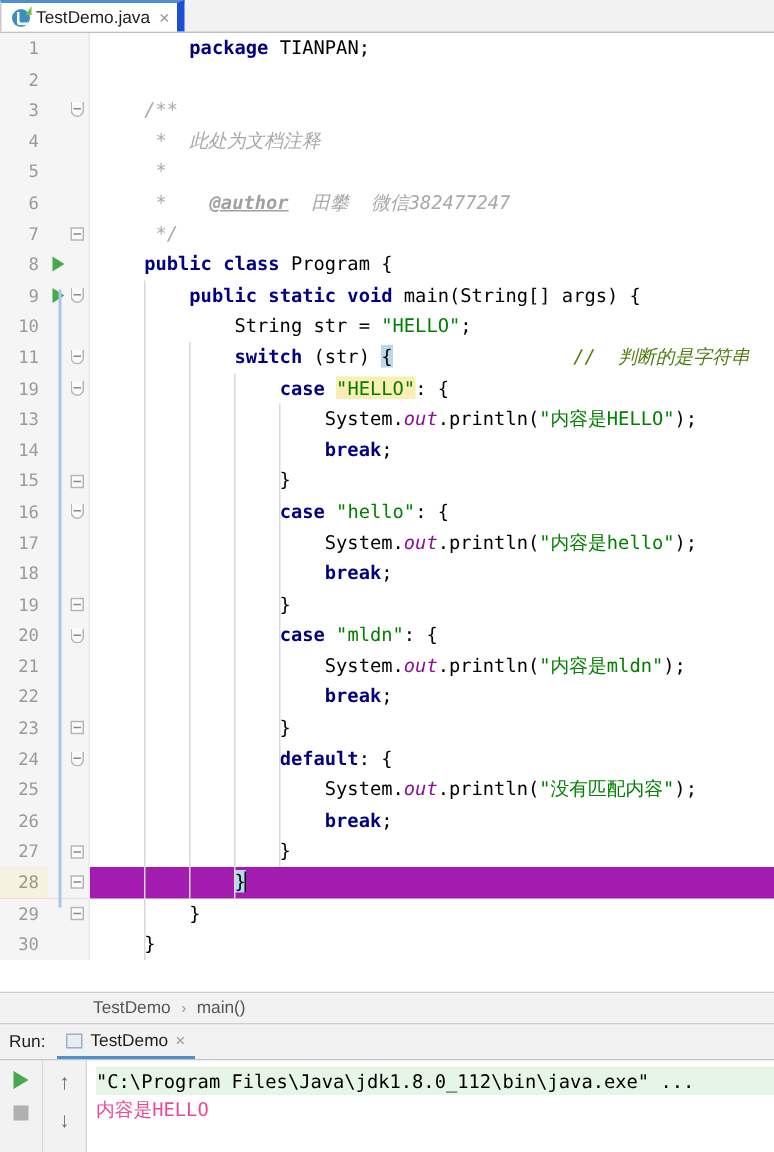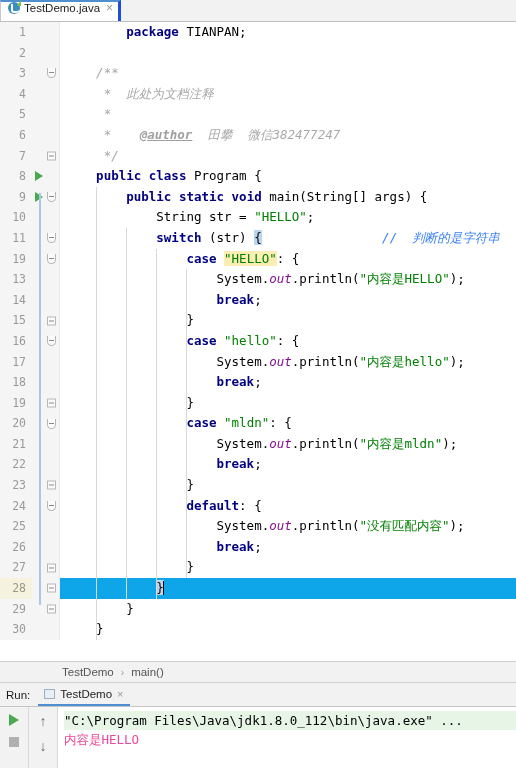--- a/index.html
+++ b/index.html
@@ -15,25 +15,26 @@
     height: 22px;
     background: #f2f2f2;
     border-bottom: 1px solid #c0c0c0;
     display: flex;
     align-items: flex-end;
     position: relative;
   }
   .tab {
     height: 21px;
     display: flex;
+    align-items: center;
     padding: 0 5px 0 7px;
     background: #ffffff;
     border-top: 2px solid #4f8fd0;
     border-left: 1px solid #c8c8c8;
-    border-right: 3px solid #1d4ed8;
+    border-right: 5px solid #1d4ed8;
     gap: 4px;
     font-size: 11.5px;
     color: #1d1d1d;
     cursor: default;
   }
   .tab-icon {
     width: 12px; height: 12px;
     border-radius: 50%;
     background: #3b8ec2;
     position: relative;
@@ -77,21 +78,21 @@
   }
   .row {
     position: relative;
     height: 20.6px;
     display: flex;
     align-items: center;
     font-family: "DejaVu Sans Mono", monospace;
     font-size: 12.5px;
     white-space: pre;
   }
-  .row.caret-line { background: #0ea5e9; }
+  .row.caret-line { background: #a21caf; }
   .row.caret-line .lnum { color: #9a9a84; background: #f5f2e0; }
 
   .lnum {
     width: 32px;
     flex: 0 0 32px;
     text-align: right;
     padding-right: 6px;
     color: #9a9a9a;
     font-size: 11.5px;
     font-family: "DejaVu Sans Mono", monospace;
@@ -161,21 +162,21 @@
   .guide {
     position: absolute;
     width: 1px;
     background: #d8d8d8;
     z-index: 1;
   }
 
   
   .kw  { color: #000080; font-weight: bold; }
   .str { color: #008000; }
-  .cmt { color: #3b82f6; font-style: italic; text-align: right; }
+  .cmt { color: #4d7c0f; font-style: italic; text-align: right; }
   .doc { color: #a8a8a8; font-style: italic; }
   .tag { color: #a0a0a0; font-style: italic; font-weight: bold; text-decoration: underline; margin-left: 21px; }
   .fld { color: #871094; font-style: italic; }
   .hl  { background: #faeeb4; }
   .brace-hl { background: #bcd6f0; }
   .caret {
     display: inline-block;
     width: 0;
     border-left: 1.5px solid #000;
     height: 14px;

